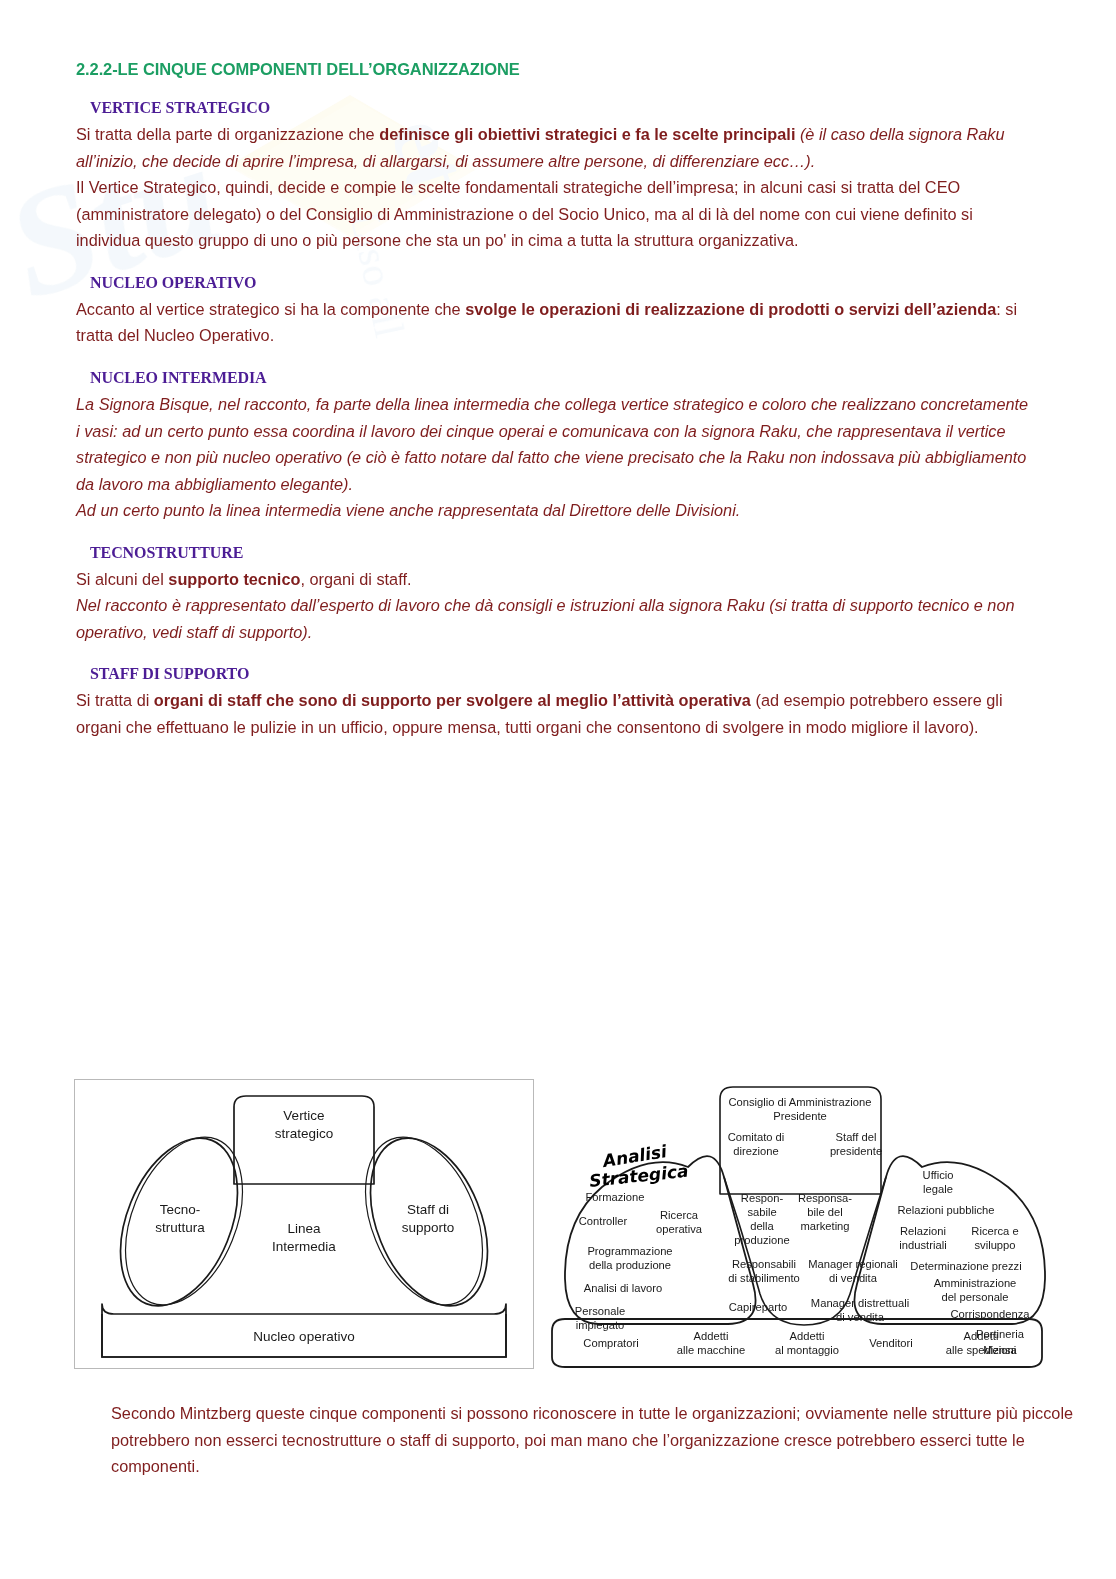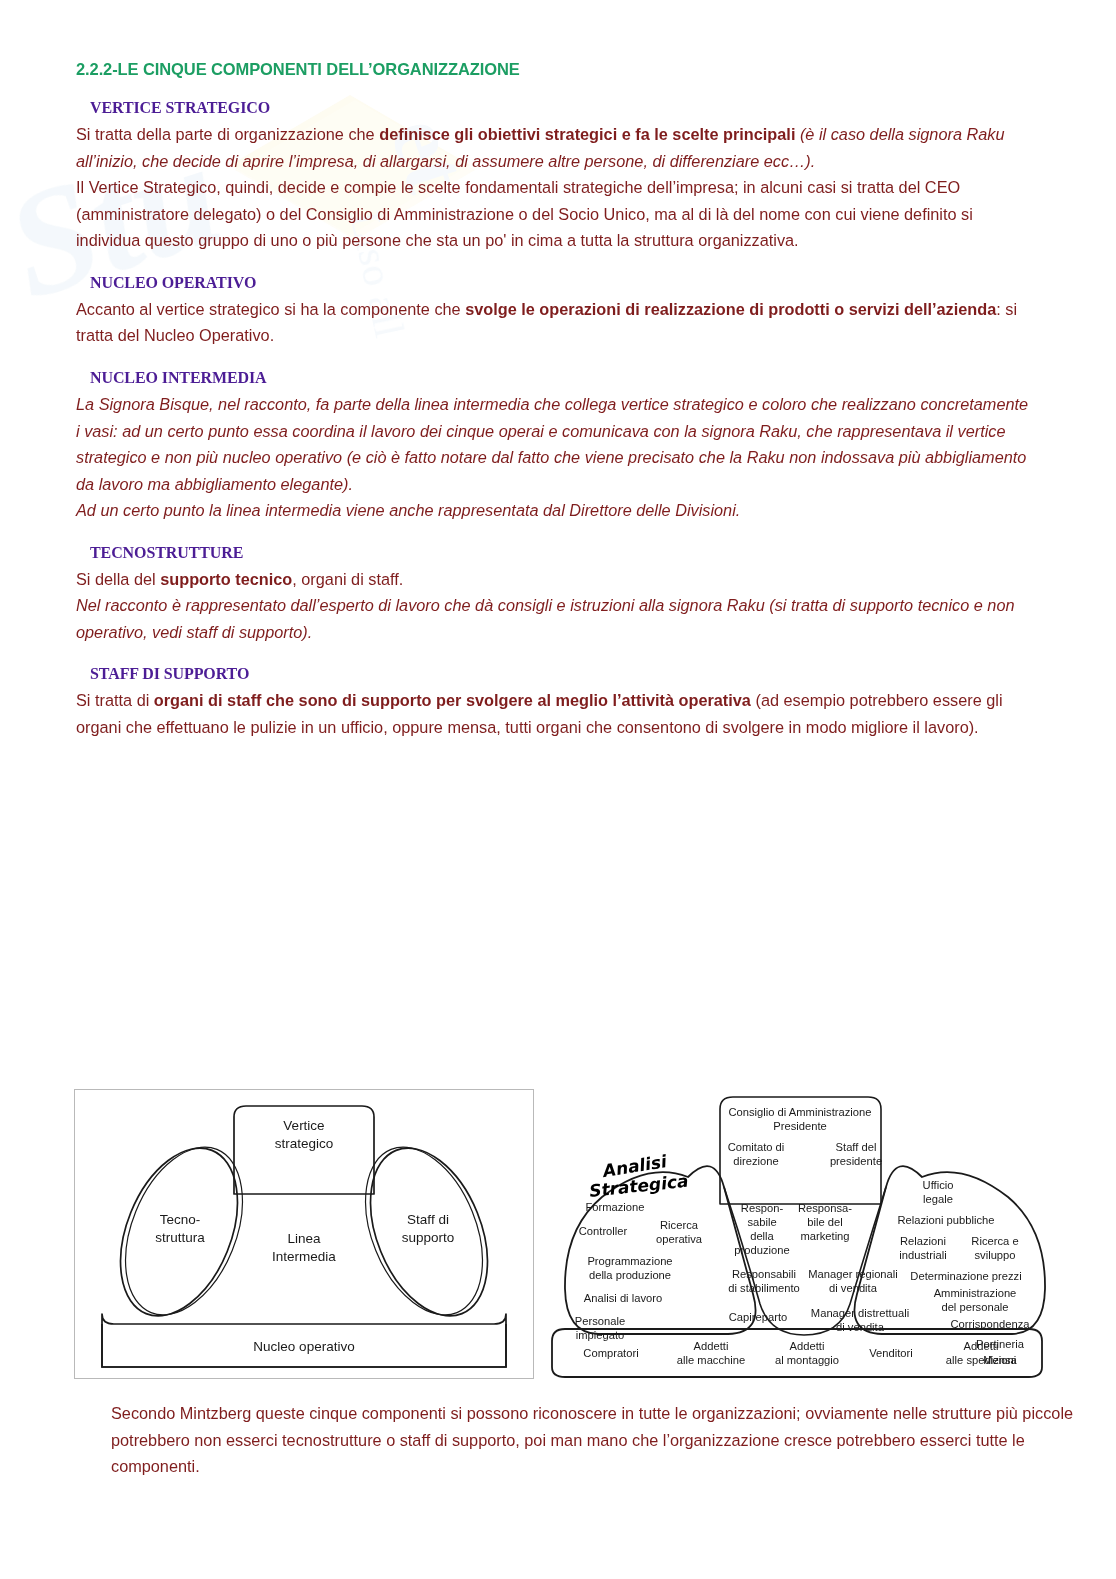--- a/index.html
+++ b/index.html
@@ -71,21 +71,21 @@
   .figures {
     position: absolute;
     left: 66px;
     top: 1077px;
     width: 990px;
     height: 295px;
     z-index: 2;
   }
   .fig {
     position: absolute;
-    top: 12px;
+    top: 2px;
     text-decoration: underline;
   }
   .fig-left  { left: 0px;   width: 460px; height: 290px; padding-left: 8px; }
   .fig-right { left: 472px; width: 518px; height: 295px; }
   .fig svg { display: block; }
 
   .dlab {
     font-family: "Liberation Sans", sans-serif;
     fill: #1a1a1a;
   }
@@ -144,21 +144,21 @@
     </section>
 
     <section class="blk">
       <h2 class="doc-h2">NUCLEO INTERMEDIA</h2>
       <p class="para"><span class="it">La Signora Bisque, nel racconto, fa parte della linea intermedia che collega vertice strategico e coloro che realizzano concretamente i vasi: ad un certo punto essa coordina il lavoro dei cinque operai e comunicava con la signora Raku, che rappresentava il vertice strategico e non più nucleo operativo (e ciò è fatto notare dal fatto che viene precisato che la Raku non indossava più abbigliamento da lavoro ma abbigliamento elegante).</span></p>
       <p class="para"><span class="it">Ad un certo punto la linea intermedia viene anche rappresentata dal Direttore delle Divisioni.</span></p>
     </section>
 
     <section class="blk">
       <h2 class="doc-h2">TECNOSTRUTTURE</h2>
-      <p class="para"><span>Si della del </span><span class="bd">supporto tecnico</span><span>, organi di staff.</span></p>
+      <p class="para"><span>Si alcuni del </span><span class="bd">supporto tecnico</span><span>, organi di staff.</span></p>
       <p class="para"><span class="it">Nel racconto è rappresentato dall’esperto di lavoro che dà consigli e istruzioni alla signora Raku (si tratta di supporto tecnico e non operativo, vedi staff di supporto).</span></p>
     </section>
 
     <section class="blk-tight">
       <h2 class="doc-h2">STAFF DI SUPPORTO</h2>
       <p class="para"><span>Si tratta di </span><span class="bd">organi di staff che sono di supporto per svolgere al meglio l’attività operativa</span><span> (ad esempio potrebbero essere gli organi che effettuano le pulizie in un ufficio, oppure mensa, tutti organi che consentono di svolgere in modo migliore il lavoro).</span></p>
     </section>
 
   </div>
 

